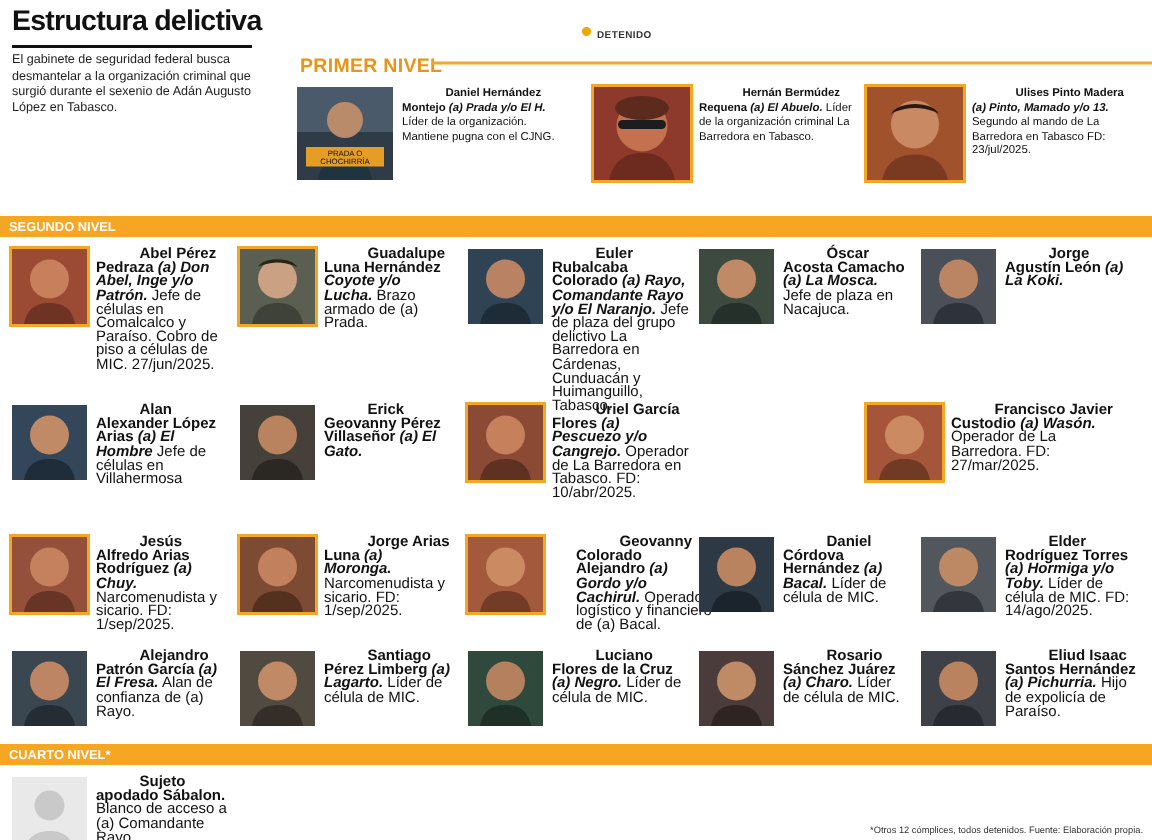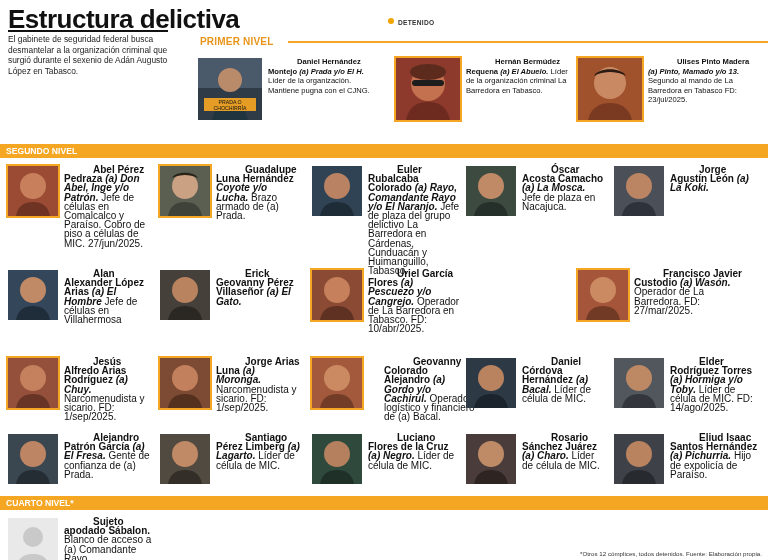--- a/index.html
+++ b/index.html
@@ -9,21 +9,21 @@
     font-family:"Liberation Sans", sans-serif;
     color:#111111;
     position:relative;
     overflow:hidden;
   }
   .page{position:relative;width:768px;height:560px;}
 
   
   .title{
     position:absolute;left:8px;top:4px;
-    font-size:26px;font-weight:bold;letter-spacing:-0.5px;
+    font-size:19px;font-weight:bold;letter-spacing:-0.5px;
     color:#111;
   }
   .title-rule{
     position:absolute;left:8px;top:30px;width:160px;height:2px;background:#111;
   }
   .subtitle{
     position:absolute;left:8px;top:34px;width:172px;
     font-size:8.4px;line-height:10.6px;color:#222;
   }
   .legend{
@@ -81,21 +81,21 @@
 <div class="page">
 
   <div class="title">Estructura delictiva</div>
   <div class="title-rule"></div>
   <div class="subtitle">El gabinete de seguridad federal busca desmantelar a la organización criminal que surgió durante el sexenio de Adán Augusto López en Tabasco.</div>
 
   <div class="legend">
     <span class="dot"></span><span>DETENIDO</span>
   </div>
 
-  <div style="position:absolute;left:200px;top:36px;font-size:10px;font-weight:bold;color:#e8951a;letter-spacing:0.2px;">PRIMER NIVEL</div>
+  <div style="position:absolute;left:200px;top:36px;font-size:13px;font-weight:bold;color:#e8951a;letter-spacing:0.2px;">PRIMER NIVEL</div>
   <div class="orange-rule" style="left:288px;top:41px;width:480px;height:2px;"></div>
 
   <div class="card big" style="left:198px;top:58px;width:180px;">
     <div class="photo">
       <svg class="face" viewBox="0 0 64 62" preserveAspectRatio="none">
         <rect width="64" height="62" fill="#4a5a6a"></rect>
         <rect y="30" width="64" height="32" fill="#2f3b47"></rect>
         <circle cx="32" cy="22" r="12" fill="#b98b6b"></circle>
         <path d="M14 62c2-12 10-16 18-16s16 4 18 16z" fill="#20343f"></path>
         <rect x="6" y="40" width="52" height="13" fill="#f5a623" opacity="0.92"></rect>
@@ -363,21 +363,21 @@
     <div class="photo">
       <svg class="face" viewBox="0 0 50 50" preserveAspectRatio="none">
         <rect width="50" height="50" fill="#3a4750"></rect>
           <circle cx="25" cy="20" r="13" fill="#bd8563"></circle>
         <path d="M8 50c2-11 9-14 17-14s15 3 17 14z" fill="#242d34"></path>
       </svg>
     </div>
     <div class="txt" style="width:92px;">
       <b>Alejandro Patrón García</b> 
       <i>(a) El Fresa.</i> 
-      <span>Gente de confianza de (a) Prada.</span>
+      <span>Alan de confianza de (a) Rayo.</span>
     </div>
   </div>
 
   <div class="card" style="left:160px;top:434px;width:148px;">
     <div class="photo">
       <svg class="face" viewBox="0 0 50 50" preserveAspectRatio="none">
         <rect width="50" height="50" fill="#514a40"></rect>
           <circle cx="25" cy="20" r="13" fill="#c08a66"></circle>
         <path d="M8 50c2-11 9-14 17-14s15 3 17 14z" fill="#332e28"></path>
       </svg>

